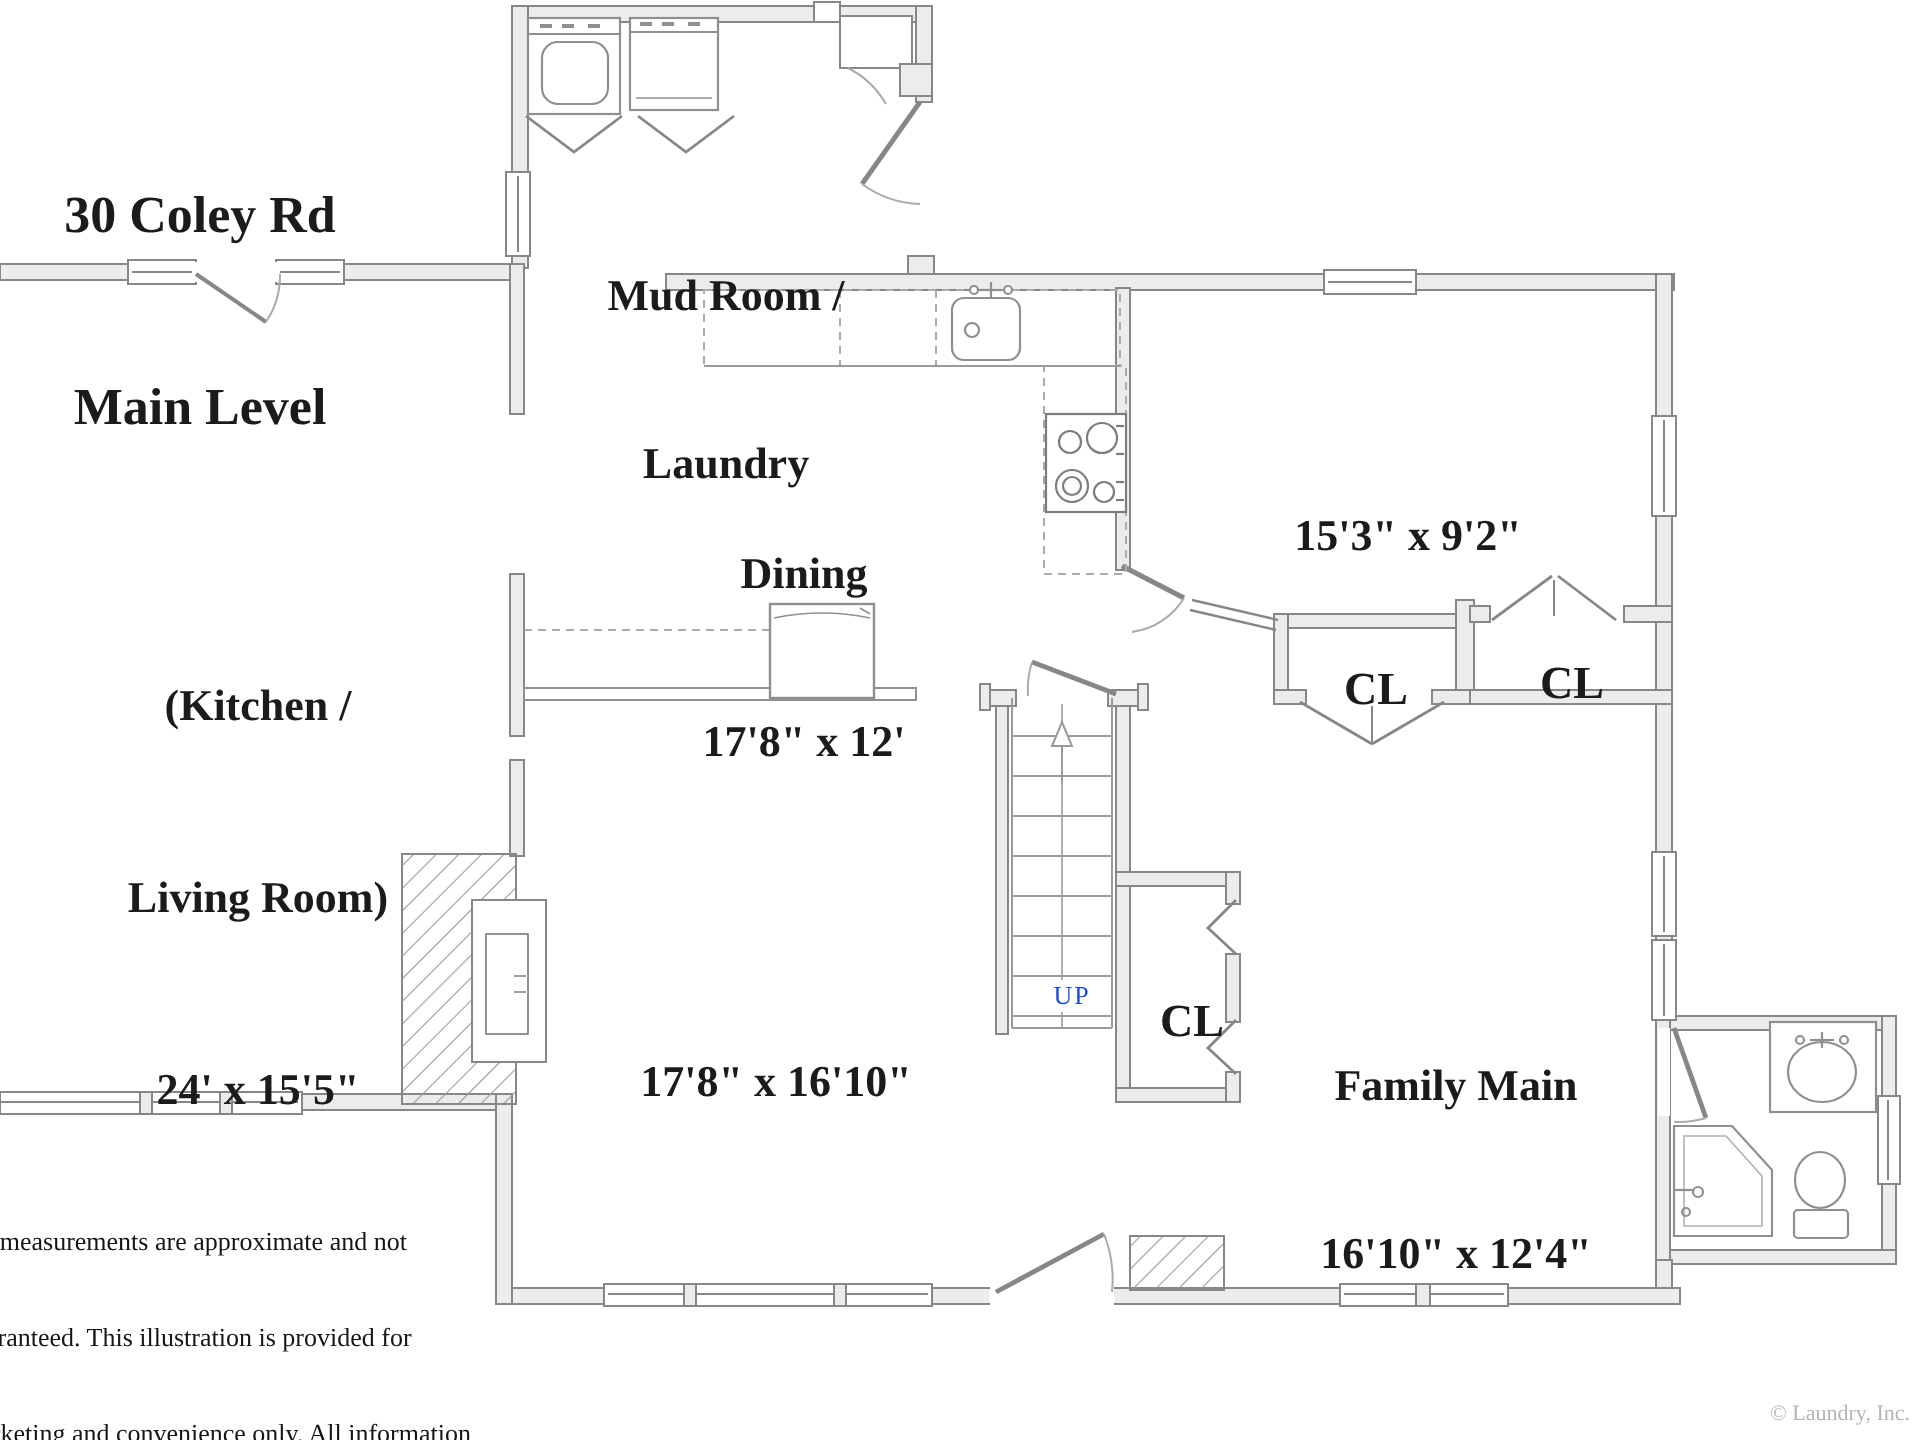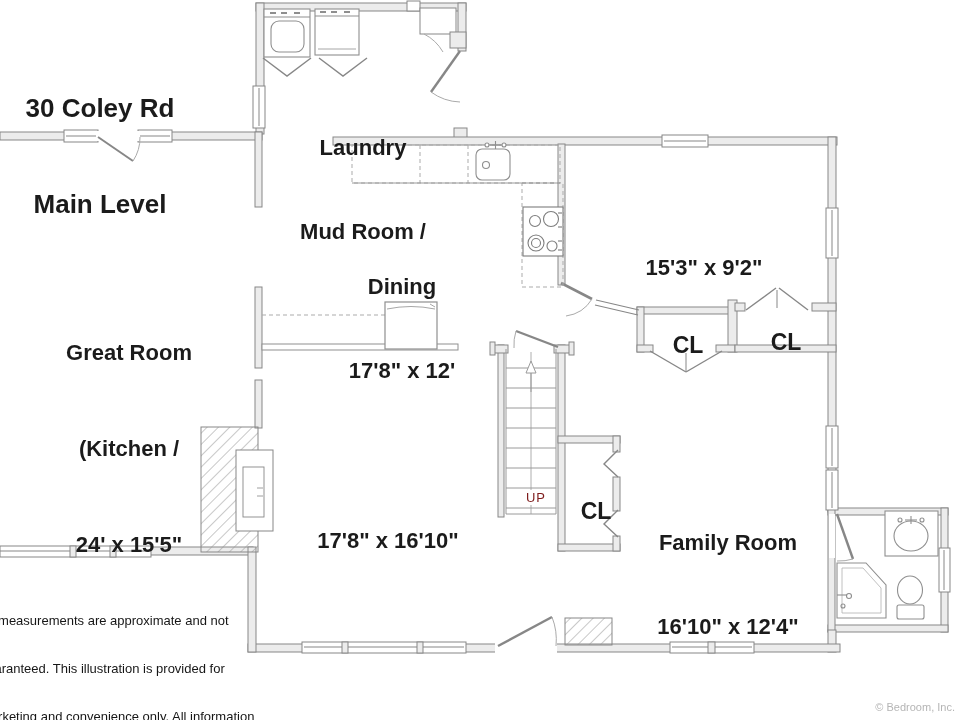--- a/index.html
+++ b/index.html
@@ -1,26 +1,26 @@
 <!DOCTYPE html>
 <html><head>
 <meta charset="utf-8">
 <style>
   html,body{margin:0;padding:0;background:#fff;overflow:hidden;}
   #stage{position:relative;width:960px;height:720px;background:#fff;
-         font-family:Liberation Sans, sans-serif;}
+         font-family:Liberation Serif, serif;}
   #plan-svg{position:absolute;left:0;top:0;}
   .label{position:absolute;font-weight:bold;color:#1b1b1b;text-align:center;
          transform:translateX(-50%);white-space:pre;}
   .label .ln{display:block;}
   .title{font-size:26px;line-height:32px;}
   .room{font-size:22px;line-height:28px;}
   .great{font-size:22px;line-height:32px;}
   .cl{font-size:23px;line-height:28px;margin-top:12px;}
-  .up{font-size:13px;font-weight:normal;color:#7f1d1d;background:#fff;
+  .up{font-size:13px;font-weight:normal;color:#1d4ed8;background:#fff;
       padding:0 2px;letter-spacing:1px;}
   .disclaimer{position:absolute;font-weight:normal;font-size:13px;line-height:16px;
       color:#161616;text-align:left;white-space:pre;}
   .copyright{position:absolute;font-weight:normal;font-size:11px;color:#b5b5b5;
       text-align:right;}
 </style>
 </head>
 <body>
 
 <div id="stage">
@@ -313,57 +313,57 @@
     </g>
   </g>
 </svg>
 
 <div class="label title" style="left:100px;top:28px">
   <span class="ln">30 Coley Rd</span>
   <span class="ln">Main Level</span>
 </div>
 
 <div class="label room" style="left:363px;top:78px">
+  <span class="ln">Mud Room /</span>
   <span class="ln">Laundry</span>
-  <span class="ln">Mud Room /</span>
 </div>
 
 <div class="label room" style="left:402px;top:217px">
   <span class="ln">Dining</span>
   <span class="ln">17'8" x 12'</span>
 </div>
 
 <div class="label room" style="left:704px;top:198px">
   <span class="ln">15'3" x 9'2"</span>
 </div>
 
 <div class="label great" style="left:129px;top:273px">
-  <span class="ln">Great Room</span>
   <span class="ln">(Kitchen /</span>
+  <span class="ln">Living Room)</span>
   <span class="ln">24' x 15'5"</span>
 </div>
 
 <div class="label room" style="left:388px;top:471px">
   <span class="ln">17'8" x 16'10"</span>
 </div>
 
 <div class="label room" style="left:728px;top:473px">
-  <span class="ln">Family Room</span>
+  <span class="ln">Family Main</span>
   <span class="ln">16'10" x 12'4"</span>
 </div>
 
 
 <div class="label cl" style="left:688px;top:319px">CL</div>
 <div class="label cl" style="left:786px;top:316px">CL</div>
 <div class="label cl" style="left:596px;top:485px">CL</div>
 
 <div class="label up" style="left:536px;top:490px">UP</div>
 
 <div class="disclaimer" style="left:-20px;top:581px">
   <span class="ln" style="display:block">All measurements are approximate and not</span>
   <span class="ln" style="display:block">guaranteed. This illustration is provided for</span>
   <span class="ln" style="display:block">marketing and convenience only. All information</span>
   
 </div>
 
-<div class="copyright" style="left:840px;top:701px;width:115px">© Bedroom, Inc.</div>
+<div class="copyright" style="left:840px;top:701px;width:115px">© Laundry, Inc.</div>
 
 </div>
 
 </body></html>

